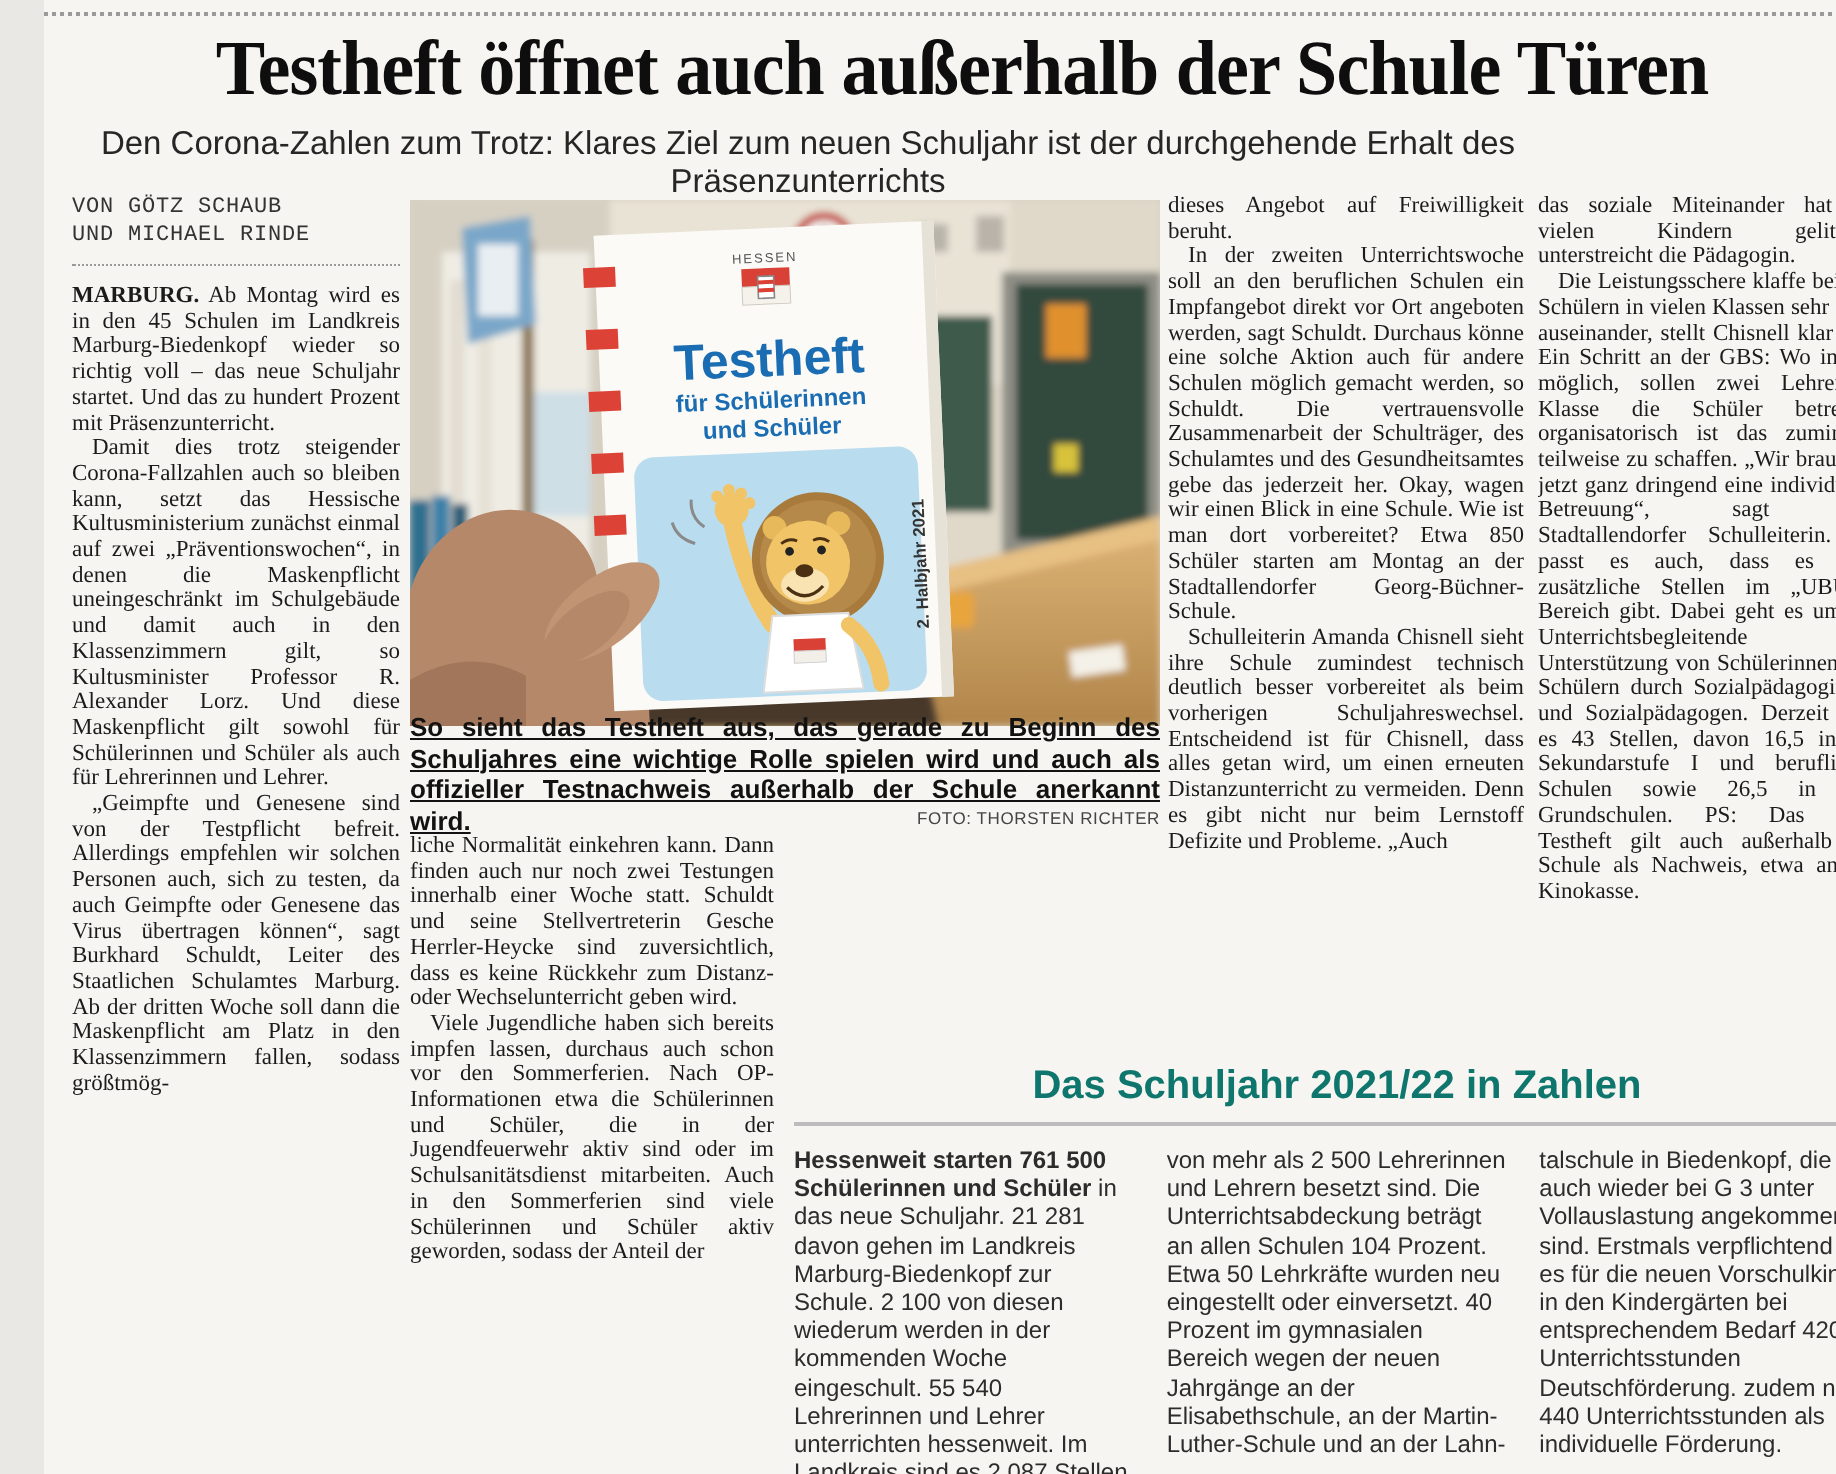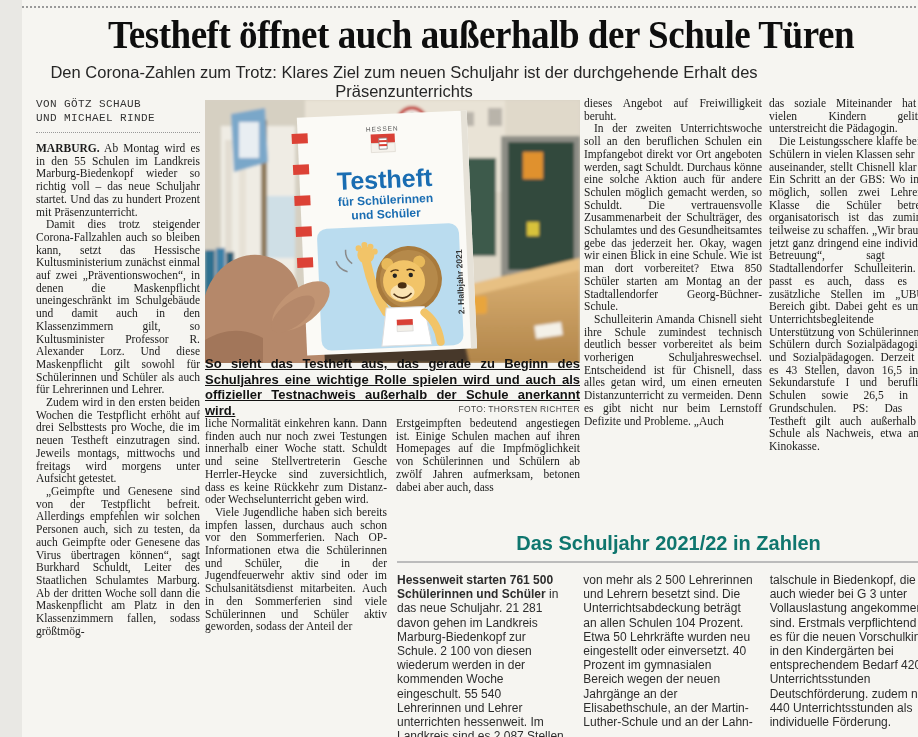--- a/index.html
+++ b/index.html
@@ -47,23 +47,22 @@
 
   <h1 class="headline">Testheft öffnet auch außerhalb der Schule Türen</h1>
   <div class="subheadline">Den Corona-Zahlen zum Trotz: Klares Ziel zum neuen Schuljahr ist der durchgehende Erhalt des Präsenzunterrichts</div>
 
   <div class="col col1">
     <div class="byline">
       <div>VON GÖTZ SCHAUB</div>
       <div>UND MICHAEL RINDE</div>
     </div>
     <div class="byline-rule"></div>
-    <p class="para"><b class="dateline">MARBURG.</b><span> Ab Montag wird es in den 55 Schulen im Landkreis Marburg-Biedenkopf wieder so richtig voll – das neue Schuljahr startet. Und das zu hundert Prozent mit Präsenzunterricht.</span></p>
+    <p class="para"><b class="dateline">MARBURG.</b><span> Ab Montag wird es in den 45 Schulen im Landkreis Marburg-Biedenkopf wieder so richtig voll – das neue Schuljahr startet. Und das zu hundert Prozent mit Präsenzunterricht.</span></p>
     <p class="para indent">Damit dies trotz steigender Corona-Fallzahlen auch so bleiben kann, setzt das Hessische Kultusministerium zunächst einmal auf zwei „Präventionswochen“, in denen die Maskenpflicht uneingeschränkt im Schulgebäude und damit auch in den Klassenzimmern gilt, so Kultusminister Professor R. Alexander Lorz. Und diese Maskenpflicht gilt sowohl für Schülerinnen und Schüler als auch für Lehrerinnen und Lehrer.</p>
-    <p class="para indent">Zudem wird in den ersten beiden Wochen die Testpflicht erhöht auf drei Selbsttests pro Woche, die im neuen Testheft einzutragen sind. Jeweils montags, mittwochs und freitags wird morgens unter Aufsicht getestet.</p>
     <p class="para indent">„Geimpfte und Genesene sind von der Testpflicht befreit. Allerdings empfehlen wir solchen Personen auch, sich zu testen, da auch Geimpfte oder Genesene das Virus übertragen können“, sagt Burkhard Schuldt, Leiter des Staatlichen Schulamtes Marburg. Ab der dritten Woche soll dann die Maskenpflicht am Platz in den Klassenzimmern fallen, sodass größtmög-</p>
   </div>
 
   <div class="photo">
     <svg viewBox="0 0 375 263" width="375" height="263">
       <defs>
         <filter id="bgblur" x="-10%" y="-10%" width="120%" height="120%">
             <feGaussianBlur stdDeviation="1.8"></feGaussianBlur>
           </filter>
         <linearGradient id="deskg" x1="0" y1="0" x2="0" y2="1">
@@ -173,23 +172,20 @@
   <div class="caption">
     <span>So sieht das Testheft aus, das gerade zu Beginn des Schuljahres eine wichtige Rolle spielen wird und auch als offizieller Testnachweis außerhalb der Schule anerkannt wird.</span>
     <span class="credit">FOTO: THORSTEN RICHTER</span>
   </div>
 
   <div class="col col2">
     <p class="para">liche Normalität einkehren kann. Dann finden auch nur noch zwei Testungen innerhalb einer Woche statt. Schuldt und seine Stellvertreterin Gesche Herrler-Heycke sind zuversichtlich, dass es keine Rückkehr zum Distanz- oder Wechselunterricht geben wird.</p>
     <p class="para indent">Viele Jugendliche haben sich bereits impfen lassen, durchaus auch schon vor den Sommerferien. Nach OP-Informationen etwa die Schülerinnen und Schüler, die in der Jugendfeuerwehr aktiv sind oder im Schulsanitätsdienst mitarbeiten. Auch in den Sommerferien sind viele Schülerinnen und Schüler aktiv geworden, sodass der Anteil der</p>
   </div>
 
-  <div class="col col3">
-    <p class="para">Erstgeimpften bedeutend angestiegen ist. Einige Schulen machen auf ihren Homepages auf die Impfmöglichkeit von Schülerinnen und Schülern ab zwölf Jahren aufmerksam, betonen dabei aber auch, dass</p>
-  </div>
 
   <div class="col col4">
     <p class="para">dieses Angebot auf Freiwilligkeit beruht.</p>
     <p class="para indent">In der zweiten Unterrichtswoche soll an den beruflichen Schulen ein Impfangebot direkt vor Ort angeboten werden, sagt Schuldt. Durchaus könne eine solche Aktion auch für andere Schulen möglich gemacht werden, so Schuldt. Die vertrauensvolle Zusammenarbeit der Schulträger, des Schulamtes und des Gesundheitsamtes gebe das jederzeit her. Okay, wagen wir einen Blick in eine Schule. Wie ist man dort vorbereitet? Etwa 850 Schüler starten am Montag an der Stadtallendorfer Georg-Büchner-Schule.</p>
     <p class="para indent">Schulleiterin Amanda Chisnell sieht ihre Schule zumindest technisch deutlich besser vorbereitet als beim vorherigen Schuljahreswechsel. Entscheidend ist für Chisnell, dass alles getan wird, um einen erneuten Distanzunterricht zu vermeiden. Denn es gibt nicht nur beim Lernstoff Defizite und Probleme. „Auch</p>
   </div>
 
   <div class="col col5">
     <p class="para">das soziale Miteinander hat bei vielen Kindern gelitten“, unterstreicht die Pädagogin.</p>
     <p class="para indent">Die Leistungsschere klaffe bei den Schülern in vielen Klassen sehr stark auseinander, stellt Chisnell klar fest. Ein Schritt an der GBS: Wo immer möglich, sollen zwei Lehrer je Klasse die Schüler betreuen, organisatorisch ist das zumindest teilweise zu schaffen. „Wir brauchen jetzt ganz dringend eine individuelle Betreuung“, sagt die Stadtallendorfer Schulleiterin. Da passt es auch, dass es 4,75 zusätzliche Stellen im „UBUS“-Bereich gibt. Dabei geht es um die Unterrichtsbegleitende Unterstützung von Schülerinnen und Schülern durch Sozialpädagoginnen und Sozialpädagogen. Derzeit sind es 43 Stellen, davon 16,5 in der Sekundarstufe I und beruflichen Schulen sowie 26,5 in den Grundschulen. PS: Das neue Testheft gilt auch außerhalb der Schule als Nachweis, etwa an der Kinokasse.</p>

